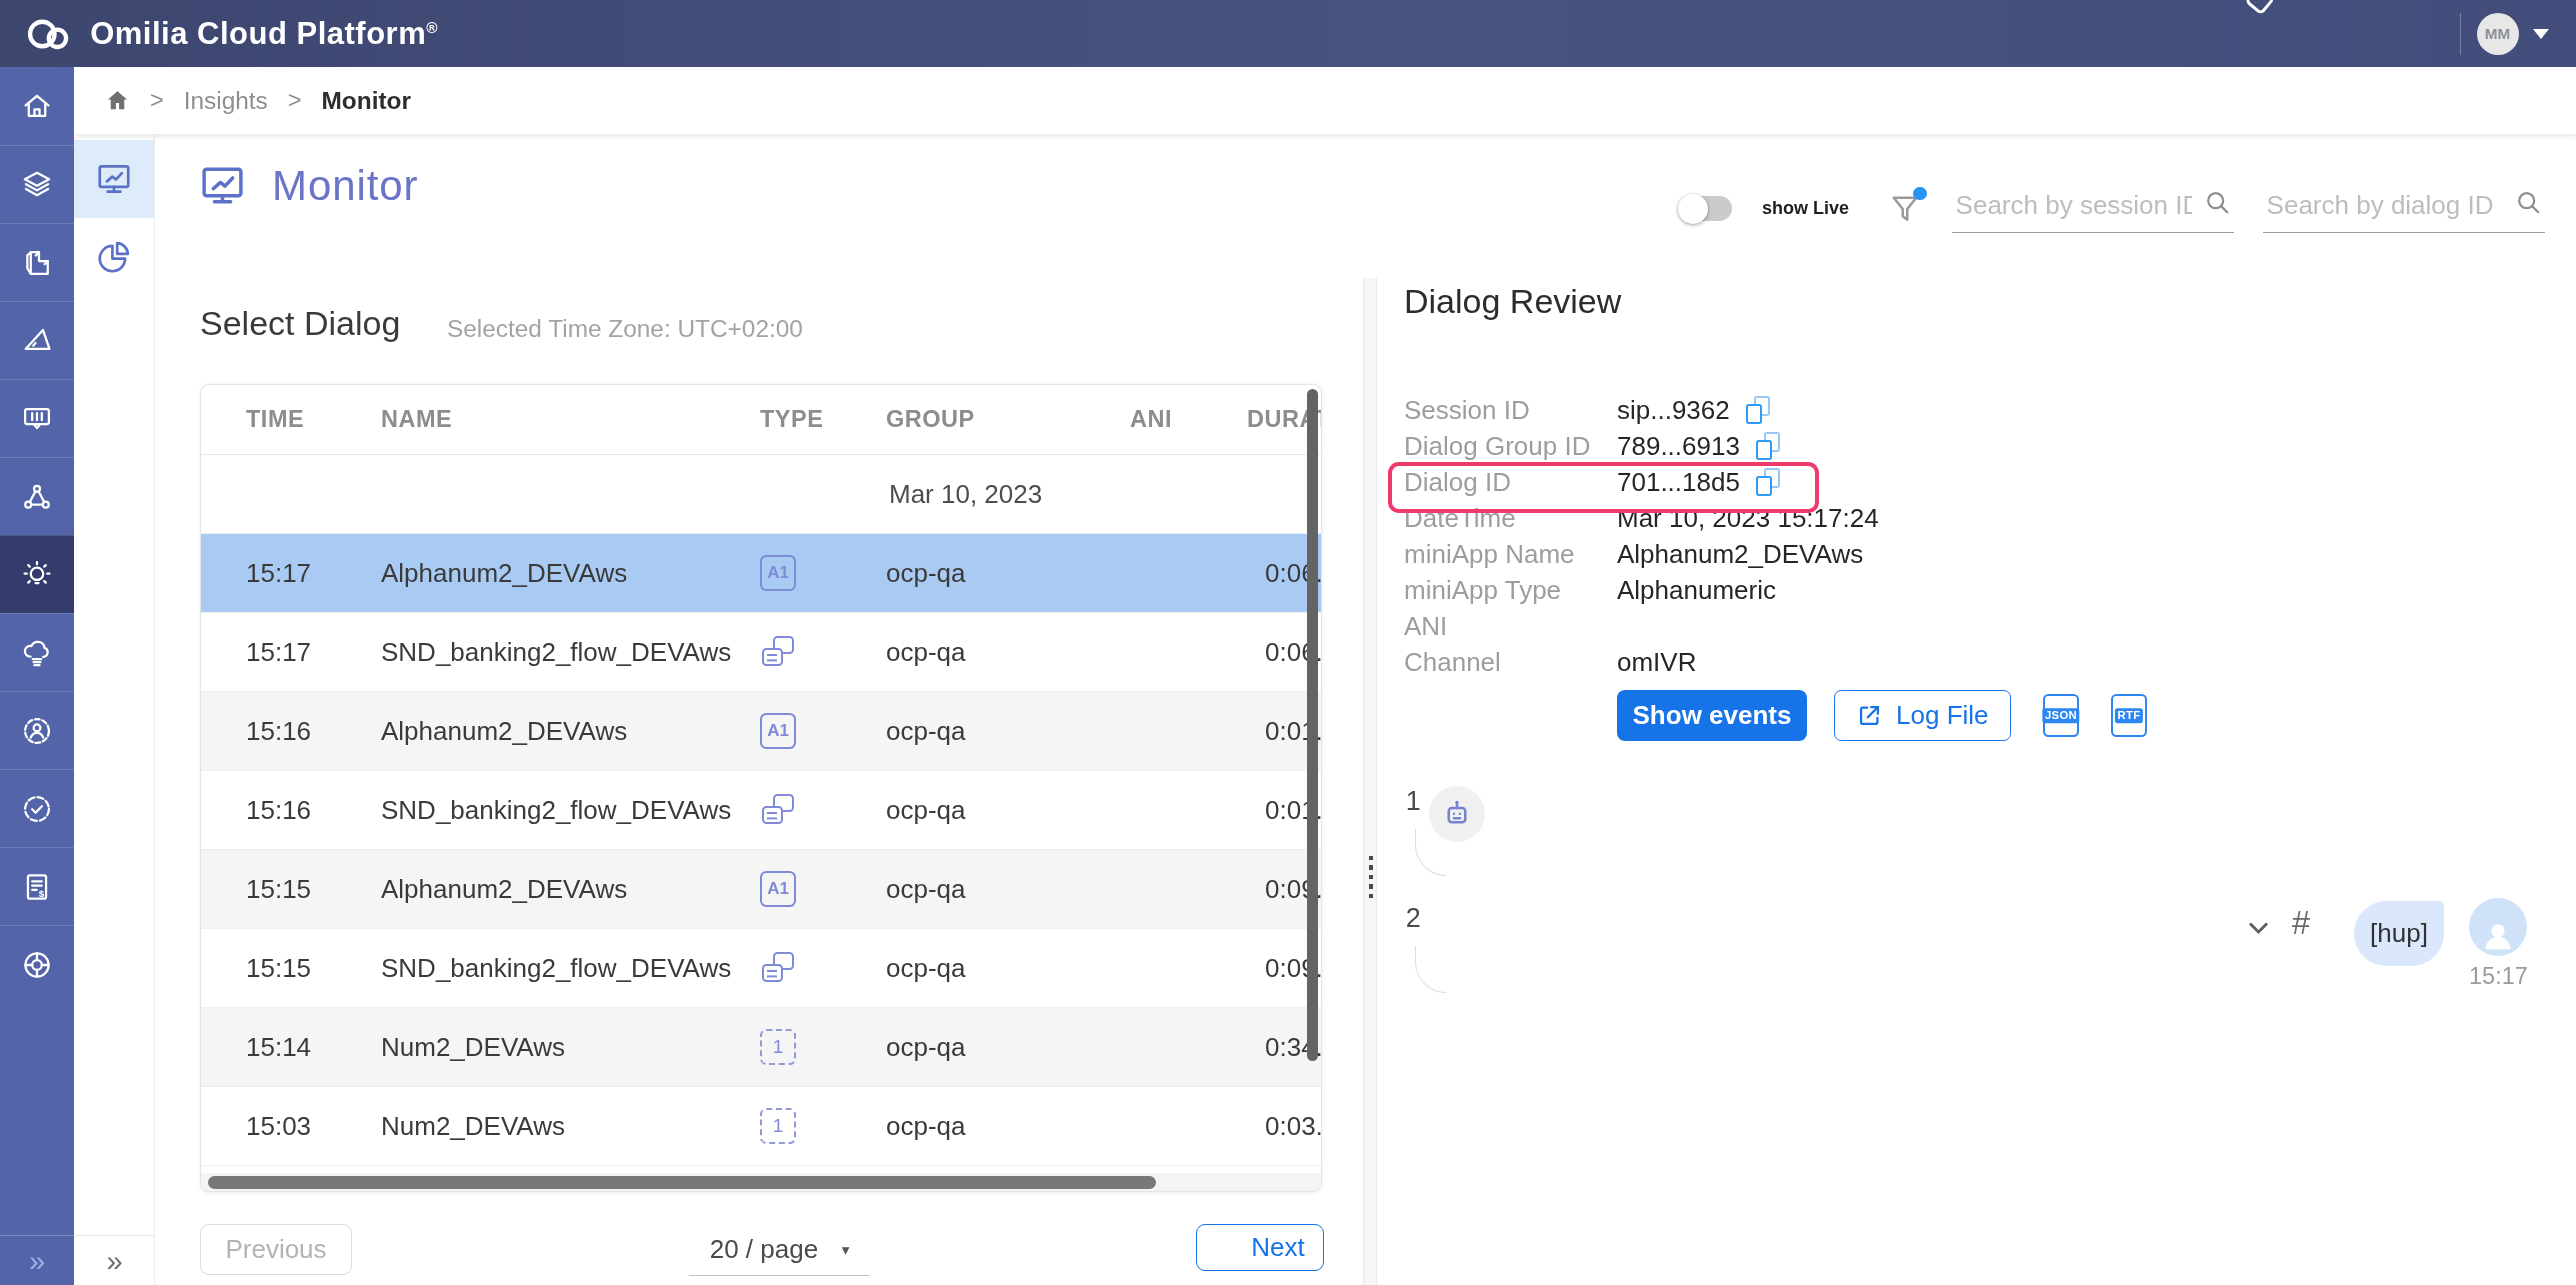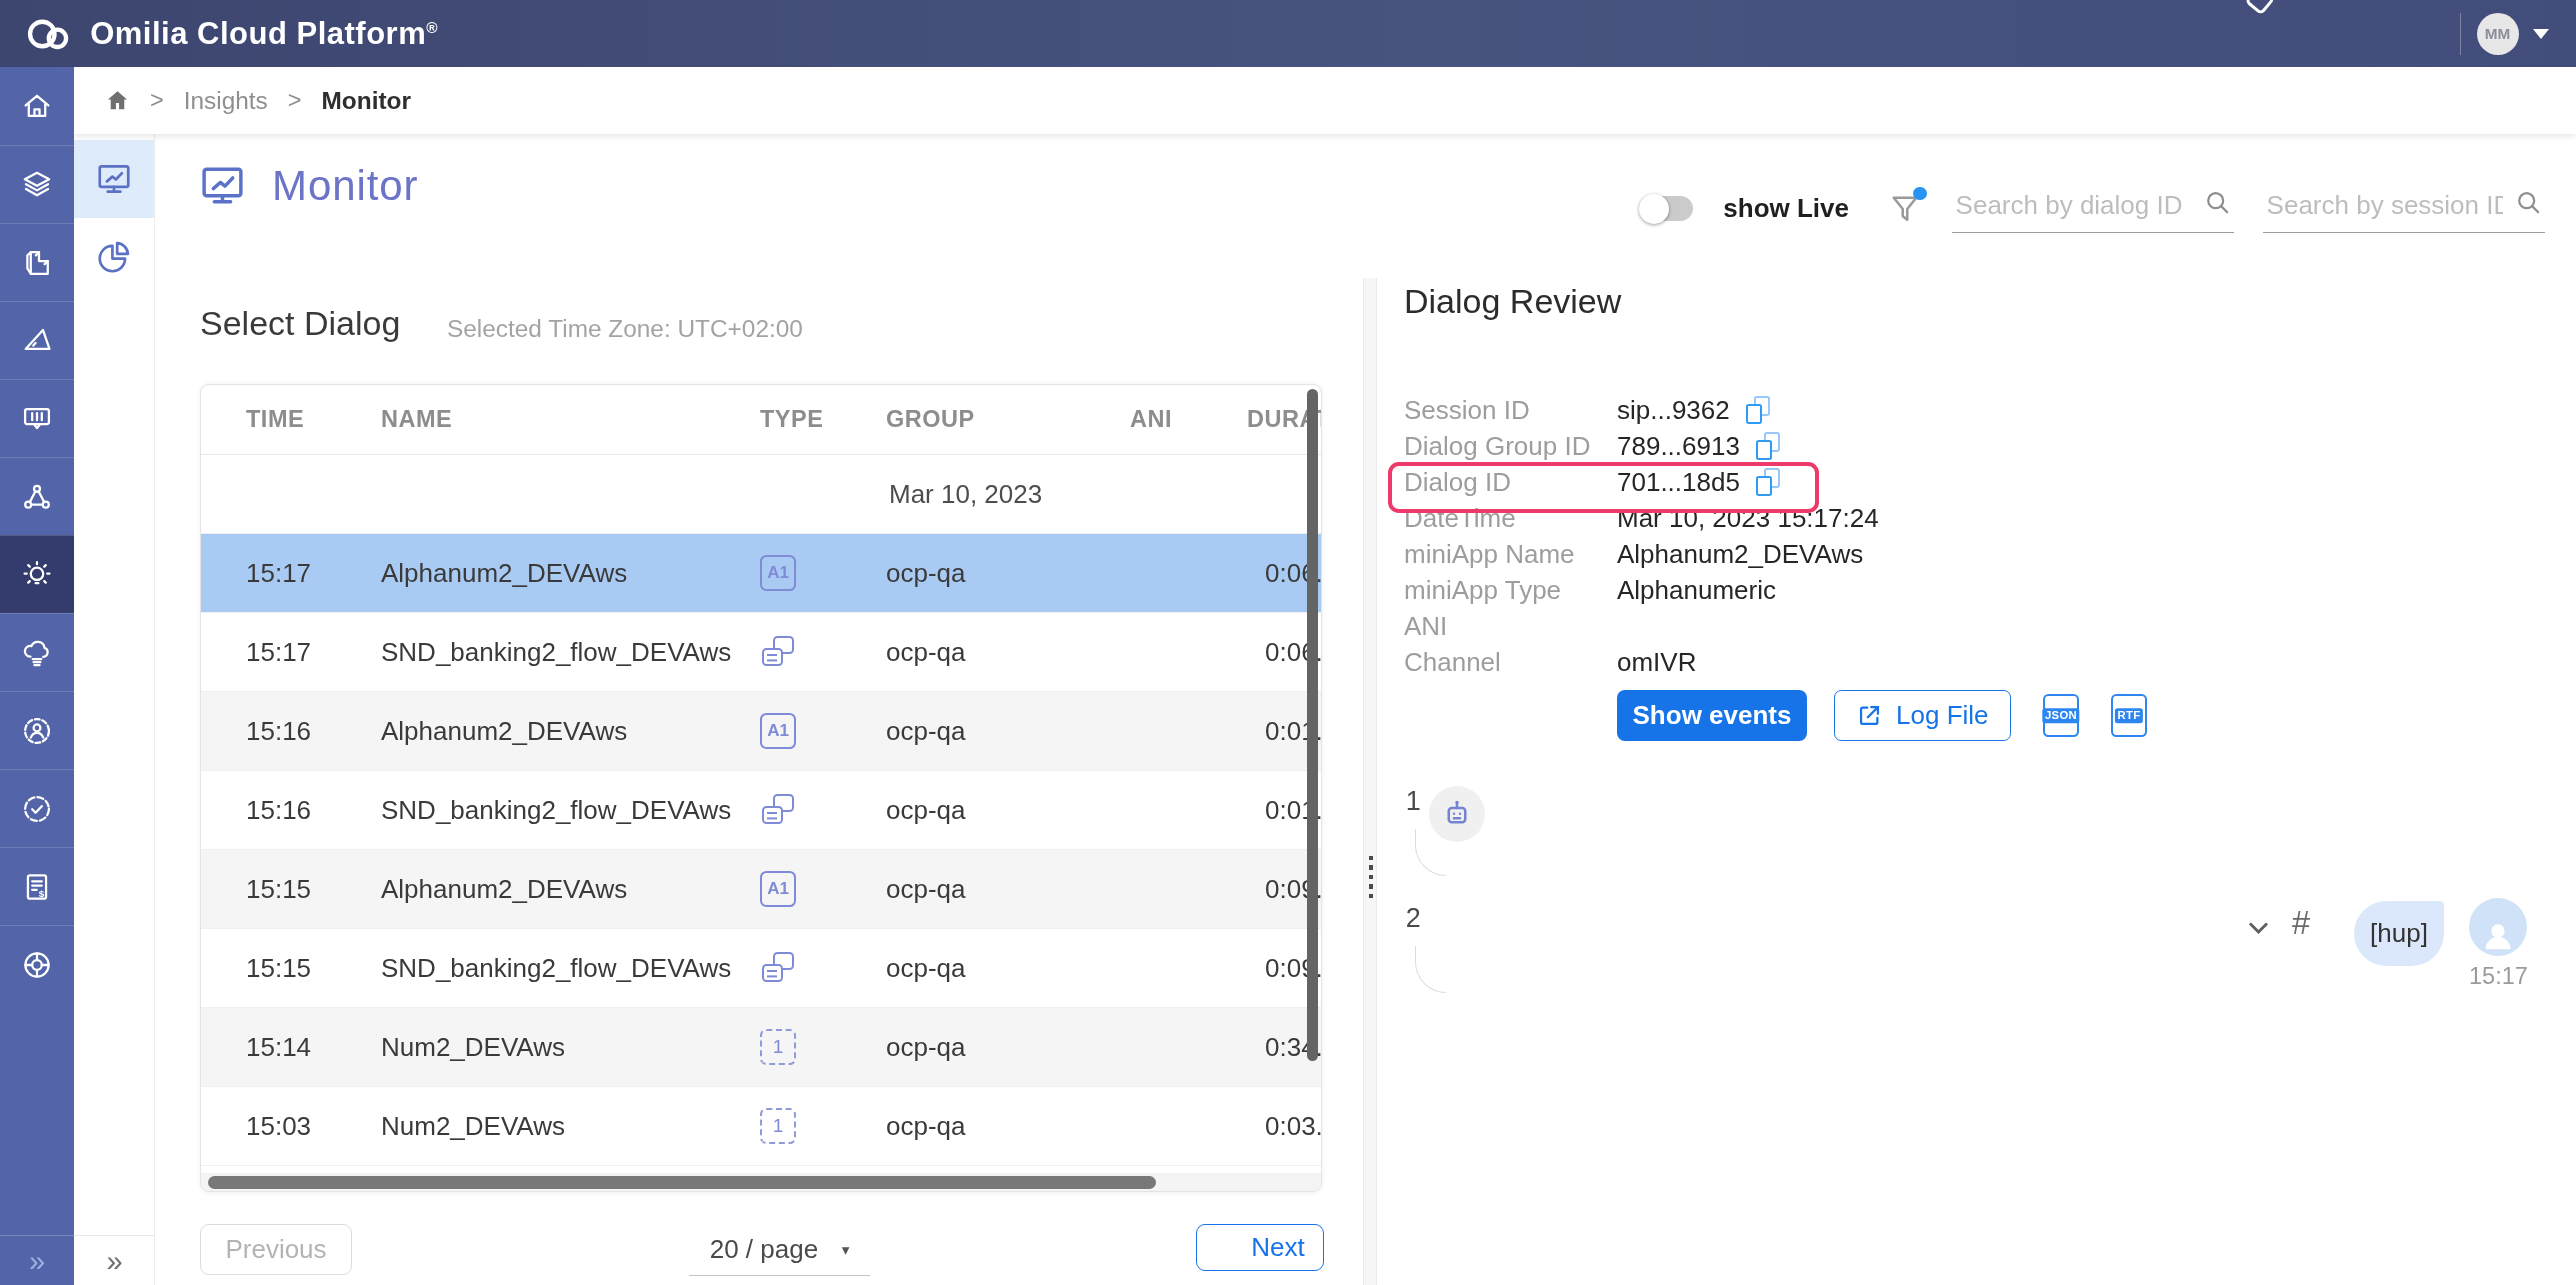--- a/index.html
+++ b/index.html
@@ -60,21 +60,21 @@
 
   .title-row { position:absolute; left:43px; top:27px; display:flex; align-items:center; }
   .title-row svg { width:49px; height:49px; stroke:#5b72c8; fill:none; stroke-width:1.7;
                    stroke-linecap:round; stroke-linejoin:round; }
   .page-title { color:#6b74c6; font-size:42px; font-weight:500; margin-left:25px; letter-spacing:0.9px; }
 
   .controls { position:absolute; right:31px; top:43px; height:63px; display:flex; align-items:center; }
   .toggle { position:relative; width:49px; height:24.4px; background:#cbcbcb; border-radius:12.6px; cursor:pointer; }
   .knob { position:absolute; left:-5.4px; top:-2.7px; width:30px; height:30px; border-radius:50%; background:#fff;
           box-shadow:0 0.9px 3.6px rgba(0,0,0,.4); }
-  .showlive { font-size:26px; font-weight:bold; color:#1f1f1f; margin-left:30px; }
+  .showlive { font-size:18px; font-weight:bold; color:#1f1f1f; margin-left:30px; }
   .filter { position:relative; margin-left:38px; cursor:pointer; }
   .filter svg { width:36px; height:36px; stroke:#9a9a9a; fill:none; stroke-width:1.7; stroke-linejoin:round; }
   .filter .dot { position:absolute; right:-3.6px; top:-3.6px; width:13.5px; height:13.5px; border-radius:50%; background:#2794f2; }
   .searchbox { position:relative; margin-left:29px; }
   .searchbox input { width:282px; height:49px; border:none; border-bottom:1.4px solid #9c9c9c; outline:none;
                      font-size:26px; color:#333; padding:0 42px 5.4px 3.6px; background:transparent;
                      font-family:"Liberation Sans","DejaVu Sans",sans-serif; }
   .searchbox input::placeholder { color:#bdbdbd; }
   .searchbox .mag { position:absolute; right:1.8px; top:3.6px; cursor:pointer; }
   .mag svg { width:29px; height:29px; stroke:#8d8d8d; fill:none; stroke-width:1.8; stroke-linecap:round; }
@@ -323,30 +323,30 @@
           <span class="knob"></span>
         </span>
       <span class="showlive">show Live</span>
       <span class="filter">
         <svg viewBox="0 0 24 24">
             <path d="M4.5 4.5h15L13.5 12v7.2l-3-2.4V12z"></path>
           </svg>
         <span class="dot"></span>
       </span>
       <span class="searchbox">
-        <input placeholder="Search by dialog ID" style="">
+        <input placeholder="Search by session ID" style="">
         <span class="mag">
           <svg viewBox="0 0 24 24">
               <circle cx="10.5" cy="10.5" r="6.2"></circle>
               <path d="M15.2 15.2 20 20"></path>
             </svg>
         </span>
       </span>
       <span class="searchbox">
-        <input placeholder="Search by session ID" style="">
+        <input placeholder="Search by dialog ID" style="">
         <span class="mag">
           <svg viewBox="0 0 24 24">
               <circle cx="10.5" cy="10.5" r="6.2"></circle>
               <path d="M15.2 15.2 20 20"></path>
             </svg>
         </span>
       </span>
     </div>
 
     <div class="sd-title">Select Dialog</div>

